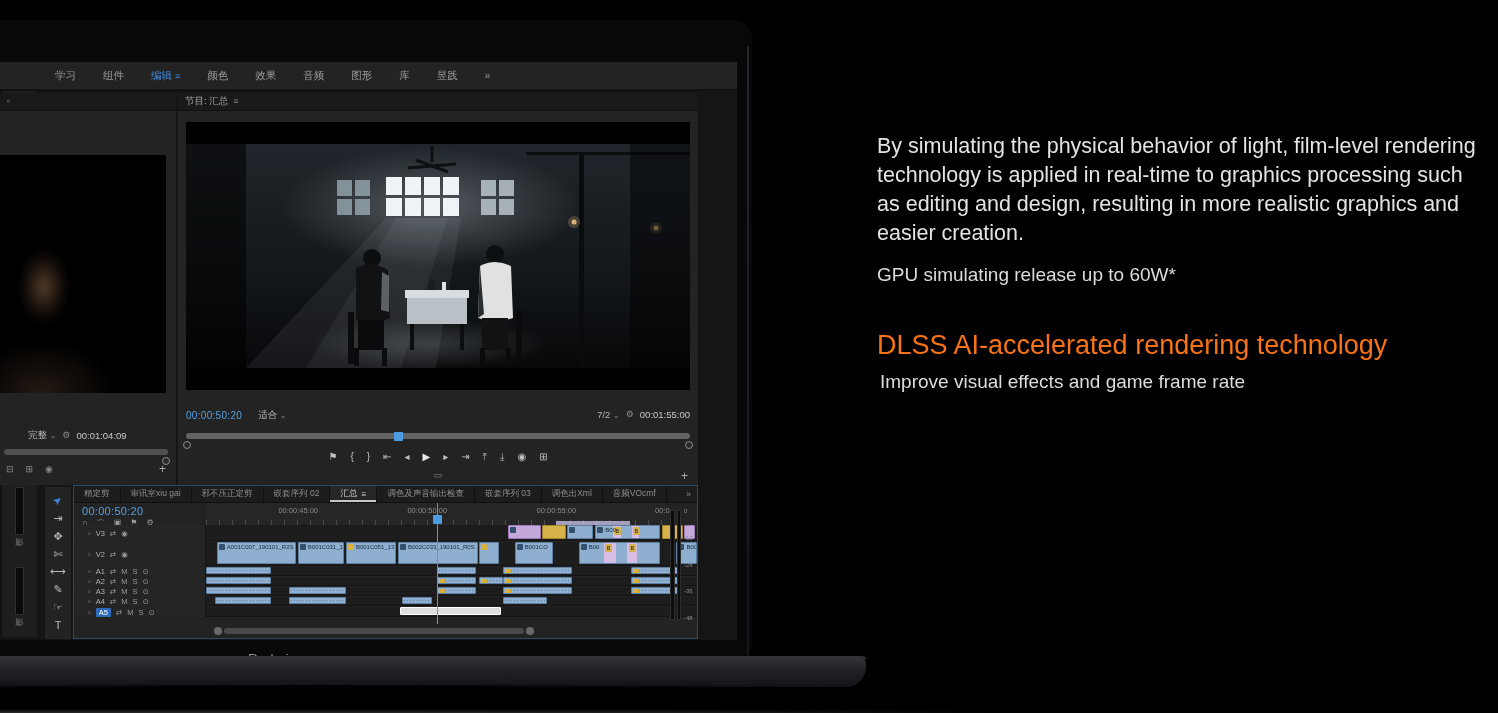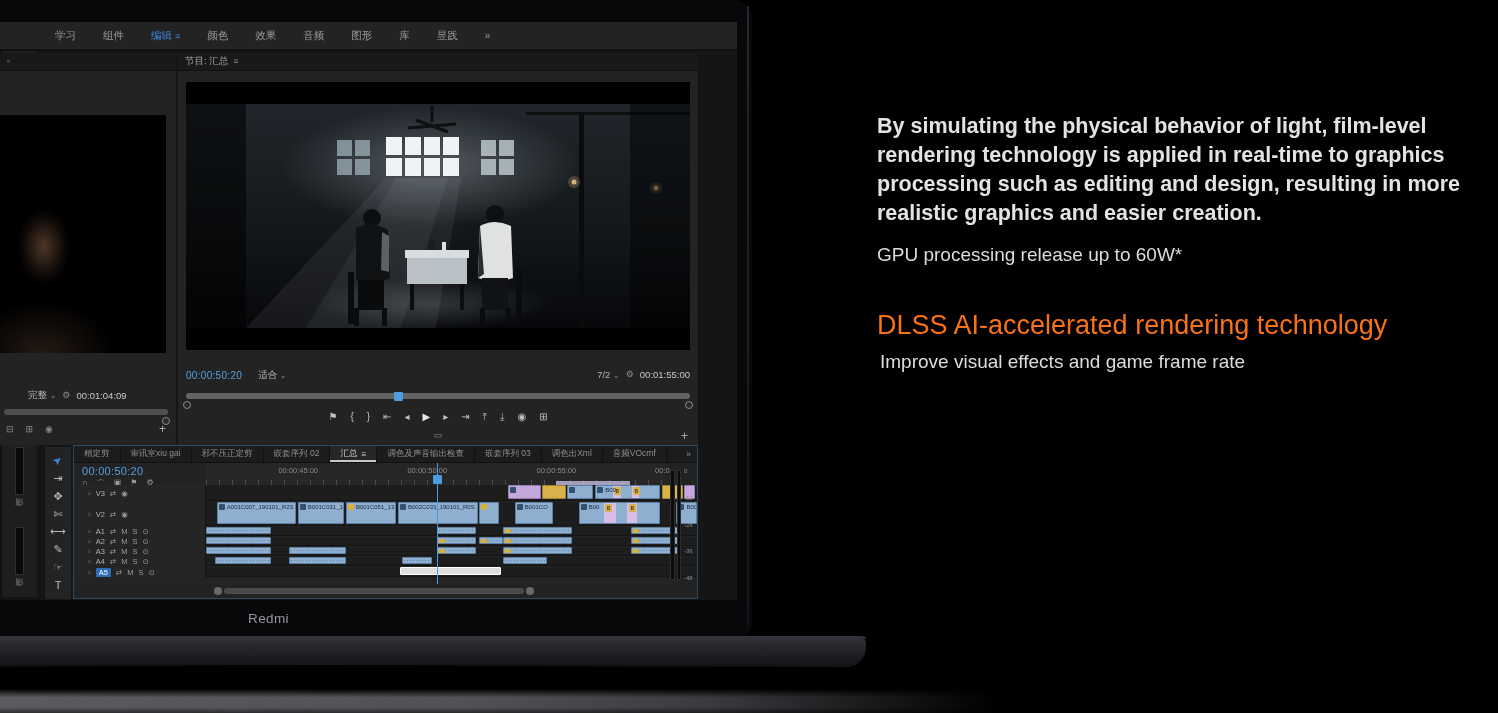--- a/index.html
+++ b/index.html
@@ -1,18 +1,18 @@
 <!DOCTYPE html>
 <html><head>
 <meta charset="utf-8">
 <style>
   html,body{margin:0;padding:0;background:#000;}
   body{width:1498px;height:713px;position:relative;overflow:hidden;
        font-family:"Liberation Sans",sans-serif;-webkit-font-smoothing:antialiased;}
-  .abs{position:absolute;}
+  .abs{position:absolute;margin-top:20px;}
 
   
   #screen{left:0;top:0;width:752px;height:637px;background:#07080a;border-radius:0 18px 14px 0;}
   #screen-edge{right:3px;top:6px;width:2px;height:620px;background:linear-gradient(180deg,#26272b,#141518);border-radius:2px;}
   #brand{left:248px;top:611px;color:#95969a;font-size:13.5px;letter-spacing:.4px;}
   #base{left:0;top:636px;width:866px;height:31px;border-radius:0 8px 20px 0;
         background:linear-gradient(180deg,#34353a 0%,#222327 45%,#121316 100%);}
   #base-lip{left:0;top:636px;width:866px;height:3px;background:#3d3e43;border-radius:0 4px 0 0;opacity:.7;}
   #base-shadow{left:0;top:665px;width:1000px;height:30px;
         background:radial-gradient(ellipse 70% 100% at 32% 0%,rgba(0,0,0,.95),rgba(0,0,0,0) 75%);}
@@ -118,21 +118,21 @@
   #meter .bar{flex:1;background:#0c0c0c;border:1px solid #2e2e2e;}
   #meter .mlab{position:absolute;left:16px;font-size:6px;color:#8a8a8a;}
   #hscroll{position:absolute;left:150px;bottom:4px;width:300px;height:6px;background:#4a4a4c;border-radius:3px;}
   #hscroll::before,#hscroll::after{content:"";position:absolute;top:-1px;width:8px;height:8px;border-radius:50%;
         background:#6a6a6c;}
   #hscroll::before{left:-10px;} #hscroll::after{right:-10px;}
 
   
   #copy{left:877px;top:86px;width:616px;color:#eee;}
   #copy h1{margin:0;font-size:31px;font-weight:400;color:#f4f4f4;letter-spacing:.2px;}
-  #copy .para{margin-top:26px;font-size:21.5px;line-height:29px;color:#e3e3e3;font-weight:700;width:608px;}
+  #copy .para{margin-top:26px;font-size:21.5px;line-height:29px;color:#e3e3e3;font-weight:400;width:608px;}
   #copy .h2a{margin-top:47px;font-size:27px;font-weight:400;}
   #copy .sub{margin-top:16px;font-size:19px;color:#dcdcdc;}
   #copy .h2b{margin-top:44px;font-size:27px;font-weight:400;}
   #copy .sub2{margin-top:10px;font-size:19px;color:#dcdcdc;padding-left:3px;}
 </style>
 </head>
 <body>
 
 <div id="screen" class="abs">
   <div id="screen-edge" class="abs"></div>
@@ -630,16 +630,16 @@
   <div id="brand" class="abs">Redmi</div>
 </div>
 
 <div id="base-lip" class="abs"></div>
 <div id="base" class="abs"></div>
 <div id="base-shadow" class="abs"></div>
 <div id="table-band" class="abs"></div>
 
 <div id="copy" class="abs">
   <div class="para">By simulating the physical behavior of light, film-level rendering technology is applied in real-time to graphics processing such as editing and design, resulting in more realistic graphics and easier creation.</div>
-  <div class="sub">GPU processing release up to 60W*</div>
+  <div class="sub">GPU simulating release up to 60W*</div>
   <div class="h2b" style="color: #f97316;">DLSS AI-accelerated rendering technology</div>
   <div class="sub2">Improve visual effects and game frame rate</div>
 </div>
 
 </body></html>

